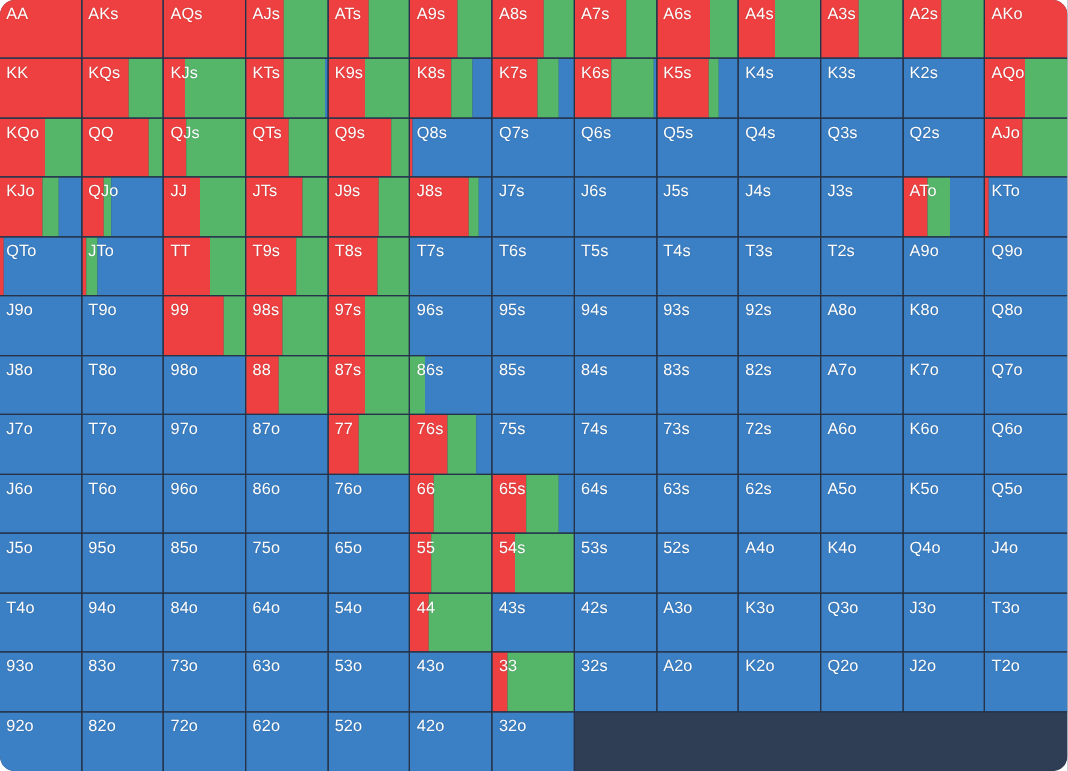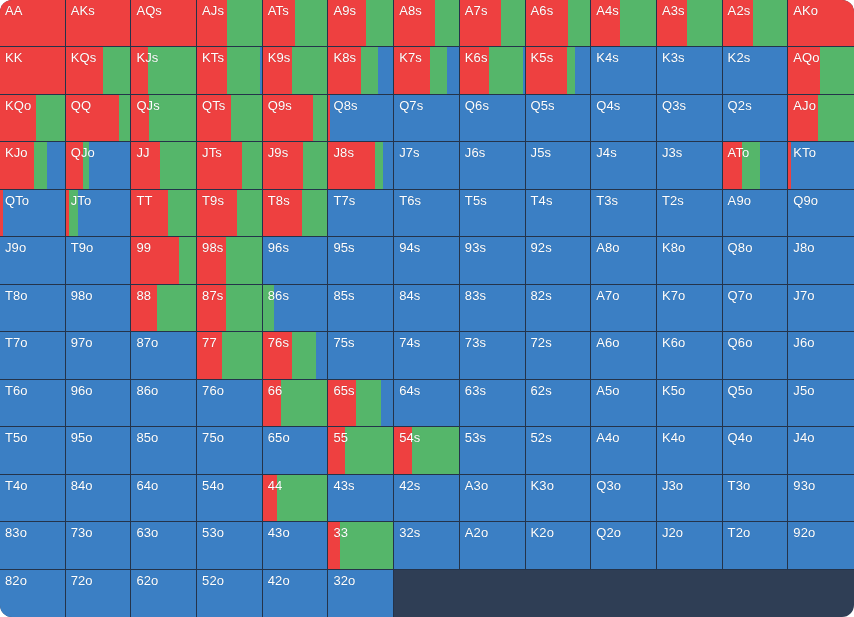--- a/index.html
+++ b/index.html
@@ -518,20 +518,27 @@
     </div>
     <div class="cell">
       <div class="fills">
         <div class="seg" style="width: 45%; background: rgb(238, 64, 64);"></div>
         <div class="seg" style="width: 55%; background: rgb(85, 182, 106);"></div>
       </div>
       <span class="label">98s</span>
     </div>
     <div class="cell">
       <div class="fills">
+        <div class="seg" style="width: 45%; background: rgb(238, 64, 64);"></div>
+        <div class="seg" style="width: 55%; background: rgb(85, 182, 106);"></div>
+      </div>
+      <span class="label">97s</span>
+    </div>
+    <div class="cell">
+      <div class="fills">
         <div class="seg" style="width: 100%; background: rgb(59, 127, 196);"></div>
       </div>
       <span class="label">96s</span>
     </div>
     <div class="cell">
       <div class="fills">
         <div class="seg" style="width: 100%; background: rgb(59, 127, 196);"></div>
       </div>
       <span class="label">95s</span>
     </div>
@@ -817,26 +824,20 @@
     <div class="cell">
       <div class="fills">
         <div class="seg" style="width: 100%; background: rgb(59, 127, 196);"></div>
       </div>
       <span class="label">J5o</span>
     </div>
     <div class="cell">
       <div class="fills">
         <div class="seg" style="width: 100%; background: rgb(59, 127, 196);"></div>
       </div>
-      <span class="label">T5o</span>
-    </div>
-    <div class="cell">
-      <div class="fills">
-        <div class="seg" style="width: 100%; background: rgb(59, 127, 196);"></div>
-      </div>
       <span class="label">95o</span>
     </div>
     <div class="cell">
       <div class="fills">
         <div class="seg" style="width: 100%; background: rgb(59, 127, 196);"></div>
       </div>
       <span class="label">85o</span>
     </div>
     <div class="cell">
       <div class="fills">
@@ -898,20 +899,26 @@
       <div class="fills">
         <div class="seg" style="width: 100%; background: rgb(59, 127, 196);"></div>
       </div>
       <span class="label">J4o</span>
     </div>
     <div class="cell">
       <div class="fills">
         <div class="seg" style="width: 100%; background: rgb(59, 127, 196);"></div>
       </div>
       <span class="label">T4o</span>
+    </div>
+    <div class="cell">
+      <div class="fills">
+        <div class="seg" style="width: 100%; background: rgb(59, 127, 196);"></div>
+      </div>
+      <span class="label">94o</span>
     </div>
     <div class="cell">
       <div class="fills">
         <div class="seg" style="width: 100%; background: rgb(59, 127, 196);"></div>
       </div>
       <span class="label">84o</span>
     </div>
     <div class="cell">
       <div class="fills">
         <div class="seg" style="width: 100%; background: rgb(59, 127, 196);"></div>

